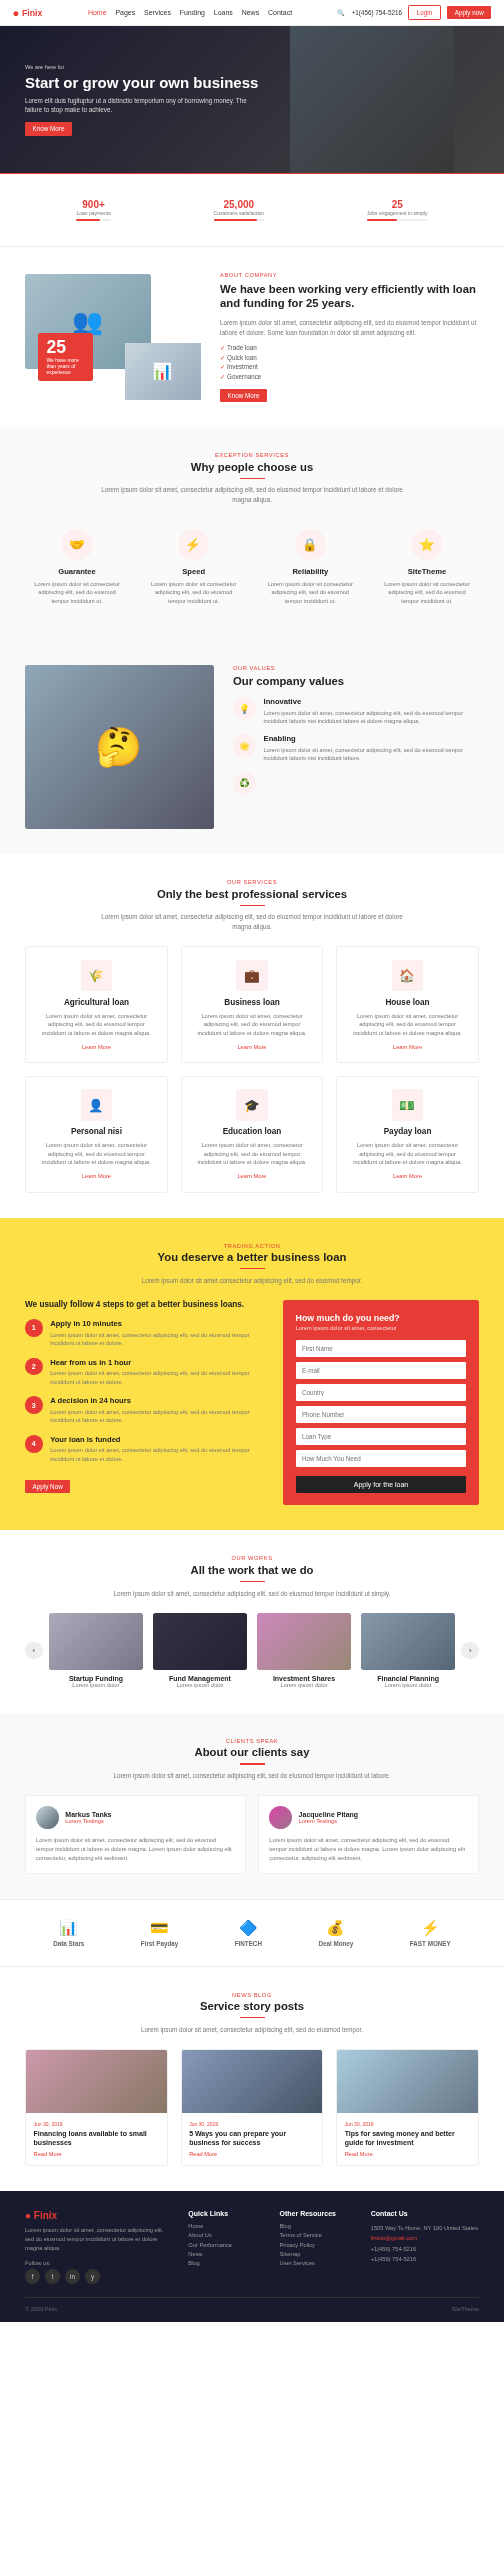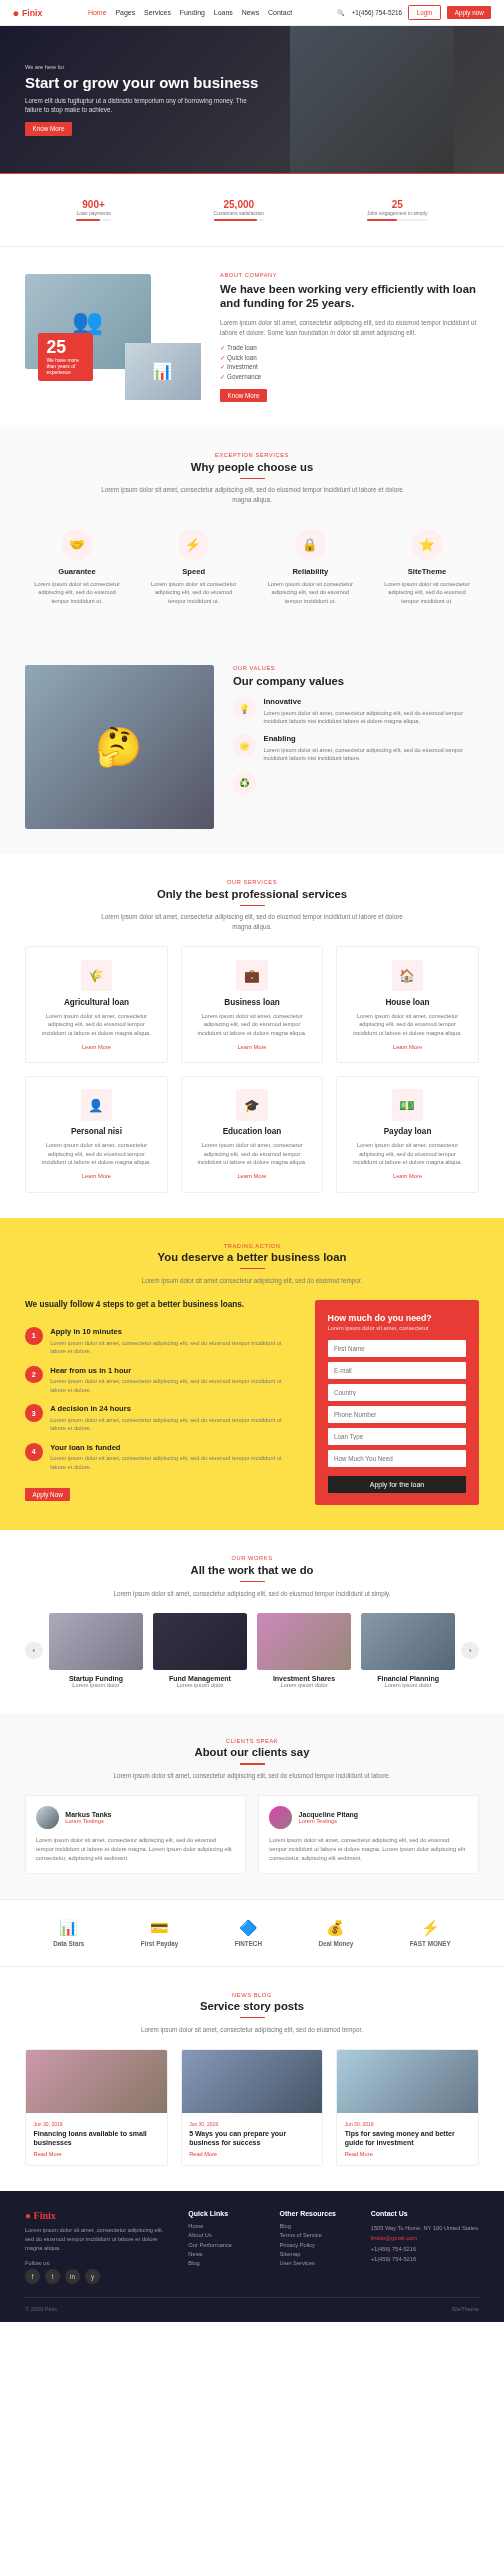--- a/index.html
+++ b/index.html
@@ -73,21 +73,21 @@
 
     
     .loan-section { background: #fde047; padding: 25px; }
     .loan-inner { display: flex; gap: 19px; }
     .loan-left { flex: 1; }
     .loan-steps { margin-top: 6.3px; }
     .loan-step { display: flex; gap: 7.6px; margin-bottom: 10px; align-items: flex-start; }
     .step-num { width: 17.6px; height: 17.6px; background: #e63c35; color: #fff; border-radius: 50%; display: flex; align-items: center; justify-content: center; font-size: 7px; font-weight: bold; flex-shrink: 0; }
     .step-content .step-title { font-size: 7.6px; font-weight: bold; color: #222; margin-bottom: 2.5px; }
     .step-content .step-text { font-size: 5.7px; color: #777; line-height: 1.5; }
-    .loan-right { width: 164px; background: #e63c35; border-radius: 2.5px; padding: 12.6px; color: #fff; flex-shrink: 0; }
+    .loan-right { width: 196px; background: #e63c35; border-radius: 2.5px; padding: 12.6px; color: #fff; flex-shrink: 0; }
     .loan-form-title { font-size: 8.8px; font-weight: bold; margin-bottom: 2.5px; }
     .loan-form-sub { font-size: 5.7px; color: rgba(255,255,255,0.8); margin-bottom: 8.8px; }
     .loan-input { width: 100%; background: #fff; border: none; border-radius: 1.3px; padding: 5px 6.3px; font-size: 6.3px; margin-bottom: 5px; color: #333; }
     .loan-submit { width: 100%; background: #222; color: #fff; border: none; padding: 5px; border-radius: 1.3px; font-size: 7px; cursor: pointer; margin-top: 3.8px; }
 
     
     .work-section { padding: 25px; }
     .work-carousel { display: flex; align-items: center; gap: 6.3px; margin-top: 12.6px; }
     .carousel-arrow { width: 17.6px; height: 17.6px; background: #eee; border-radius: 50%; display: flex; align-items: center; justify-content: center; cursor: pointer; flex-shrink: 0; font-size: 7.6px; }
     .work-grid { display: grid; grid-template-columns: repeat(4, 1fr); gap: 10px; flex: 1; }
@@ -119,21 +119,21 @@
     .blog-card { border: 0.6px solid #eee; border-radius: 2.5px; overflow: hidden; }
     .blog-img { width: 100%; height: 63px; background: #ccc; }
     .blog-content { padding: 7.6px; }
     .blog-date { font-size: 5px; color: #e63c35; margin-bottom: 2.5px; }
     .blog-title { font-size: 7px; font-weight: bold; color: #222; margin-bottom: 3.8px; line-height: 1.3; }
     .blog-read { font-size: 5.7px; color: #e63c35; cursor: pointer; }
 
     
     footer { background: #1a1a2e; color: #ccc; padding: 19px 25px 10px; }
     .footer-grid { display: grid; grid-template-columns: 2fr 1fr 1fr 1.5fr; gap: 19px; margin-bottom: 12.6px; }
-    .footer-brand .logo { font-size: 10px; font-weight: bold; color: #e63c35; margin-bottom: 5px; font-family: Liberation Serif, serif; }
+    .footer-brand .logo { font-size: 10px; font-weight: bold; color: #e63c35; margin-bottom: 5px; }
     .footer-text { font-size: 5.7px; color: #999; line-height: 1.6; margin-bottom: 6.3px; }
     .footer-social { display: flex; gap: 5px; }
     .social-icon { width: 15px; height: 15px; background: #333; border-radius: 50%; display: flex; align-items: center; justify-content: center; font-size: 6.3px; cursor: pointer; }
     .footer-col h4 { font-size: 7px; color: #fff; font-weight: bold; margin-bottom: 6.3px; }
     .footer-links { list-style: none; }
     .footer-links li { font-size: 5.7px; color: #999; margin-bottom: 3.2px; cursor: pointer; }
     .footer-contact { font-size: 5.7px; color: #999; line-height: 1.8; }
     .footer-bottom { border-top: 0.6px solid #333; padding-top: 7.6px; display: flex; justify-content: space-between; font-size: 5.7px; color: #666; }
     .img-person { background: linear-gradient(135deg, #c9d6df, #52616b); }
     .img-office { background: linear-gradient(135deg, #d4d4d4, #999); }
@@ -373,21 +373,21 @@
 
 <div class="loan-section">
   <div style="text-align:center; margin-bottom:12.6px;">
     <div class="section-label">Trading action</div>
     <div class="section-title">You deserve a better business loan</div>
     <div class="red-line"></div>
     <div class="section-sub" style="margin-top:6.3px;">Lorem ipsum dolor sit amet consectetur adipiscing elit, sed do eiusmod tempor.</div>
   </div>
   <div class="loan-inner">
     <div class="loan-left">
-      <div style="font-size:8.2px; font-weight:bold; color:#222; margin-bottom:18px;">We usually follow 4 steps to get a better business loans.</div>
+      <div style="font-size:8.2px; font-weight:bold; color:#222; margin-bottom:10px;">We usually follow 4 steps to get a better business loans.</div>
       <div class="loan-steps">
         <div class="loan-step">
           <div class="step-num">1</div>
           <div class="step-content">
             <div class="step-title">Apply in 10 minutes</div>
             <div class="step-text">Lorem ipsum dolor sit amet, consectetur adipiscing elit, sed do eiusmod tempor incididunt ut labore et dolore.</div>
           </div>
         </div>
         <div class="loan-step">
           <div class="step-num">2</div>

